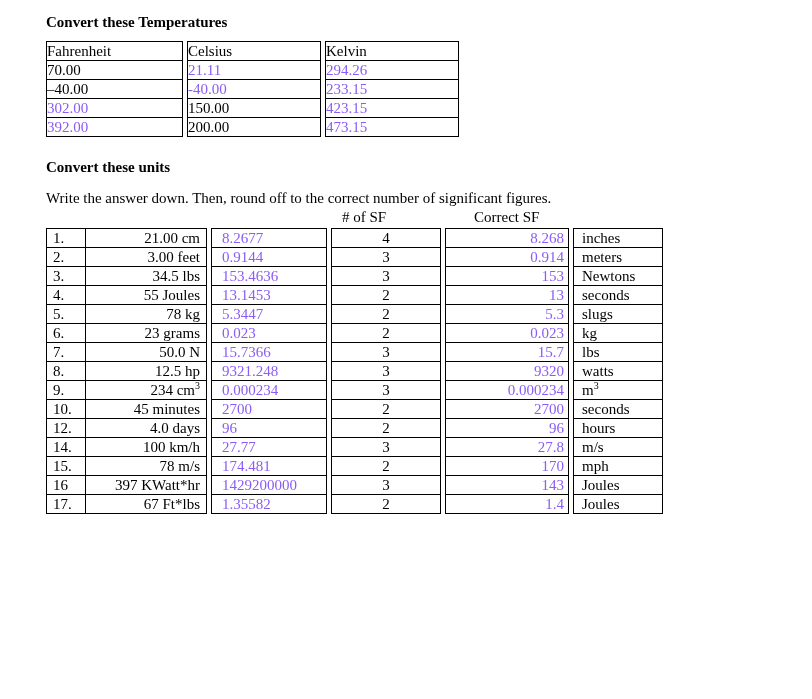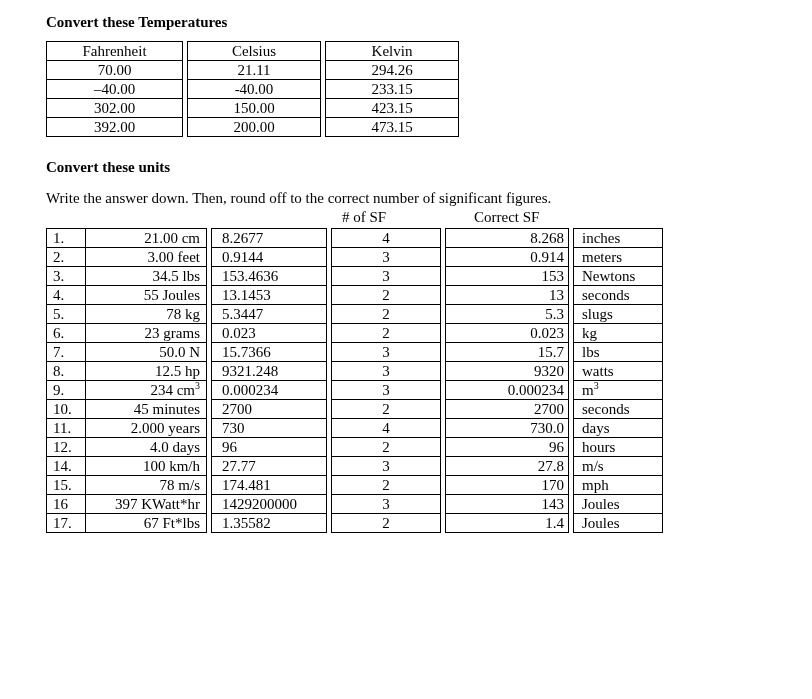--- a/index.html
+++ b/index.html
@@ -19,38 +19,38 @@
   table {
     border-collapse: collapse;
   }
   
   .temp-table {
     margin-bottom: 22px;
   }
   .temp-table td {
     border: 1px solid #000;
     height: 18px;
-    text-align: center;
+    text-align: left;
     vertical-align: middle;
     padding: 0;
   }
   .temp-table .c0 { width: 135px; }
   .temp-table .c1 { width: 132px; }
   .temp-table .c2 { width: 132px; }
   .temp-table .spacer { width: 4px; border-top: none; border-bottom: none; }
   .temp-table tr:first-child .spacer { border-top: 1px solid transparent; }
   .temp-table tr:last-child .spacer  { border-bottom: 1px solid transparent; }
   
   .temp-table .spacer { border-top: 1px solid #000; border-bottom: 1px solid #000; }
   
   .temp-table .spacer { border-top: none; border-bottom: none; background:#fff;}
   .temp-table tr:first-child .c0,
   .temp-table tr:first-child .c1,
   .temp-table tr:first-child .c2 { }
-  .red { color: #000000; }
+  .red { color: #8b5cf6; }
   .sub-heading {
     font-weight: bold;
     margin: 0 0 14px 0;
   }
   .instr {
     margin: 0 0 2px 0;
   }
   .col-headers {
     position: relative;
     height: 18px;
@@ -244,32 +244,20 @@
         <td class="uspacer"></td>
         <td class="u2 red">2700</td>
         <td class="uspacer"></td>
         <td class="u3">2</td>
         <td class="uspacer"></td>
         <td class="u4 red">2700</td>
         <td class="uspacer"></td>
         <td class="u5">seconds</td>
       </tr>
       <tr>
-        <td class="u0">11.</td>
-        <td class="u1">2.000 years</td>
-        <td class="uspacer"></td>
-        <td class="u2 red">730</td>
-        <td class="uspacer"></td>
-        <td class="u3">4</td>
-        <td class="uspacer"></td>
-        <td class="u4 red">730.0</td>
-        <td class="uspacer"></td>
-        <td class="u5">days</td>
-      </tr>
-      <tr>
         <td class="u0">12.</td>
         <td class="u1">4.0 days</td>
         <td class="uspacer"></td>
         <td class="u2 red">96</td>
         <td class="uspacer"></td>
         <td class="u3">2</td>
         <td class="uspacer"></td>
         <td class="u4 red">96</td>
         <td class="uspacer"></td>
         <td class="u5">hours</td>

